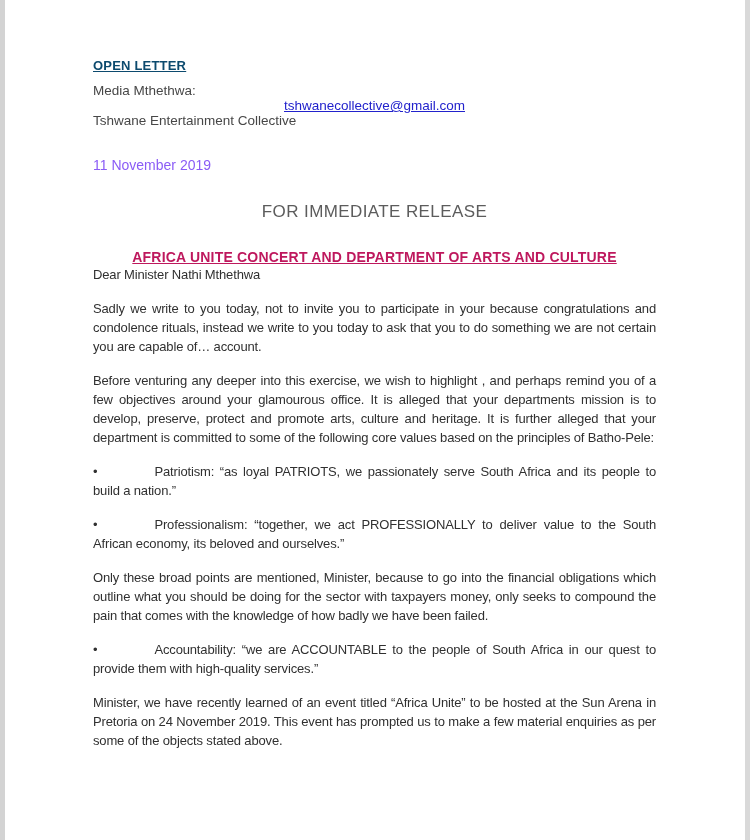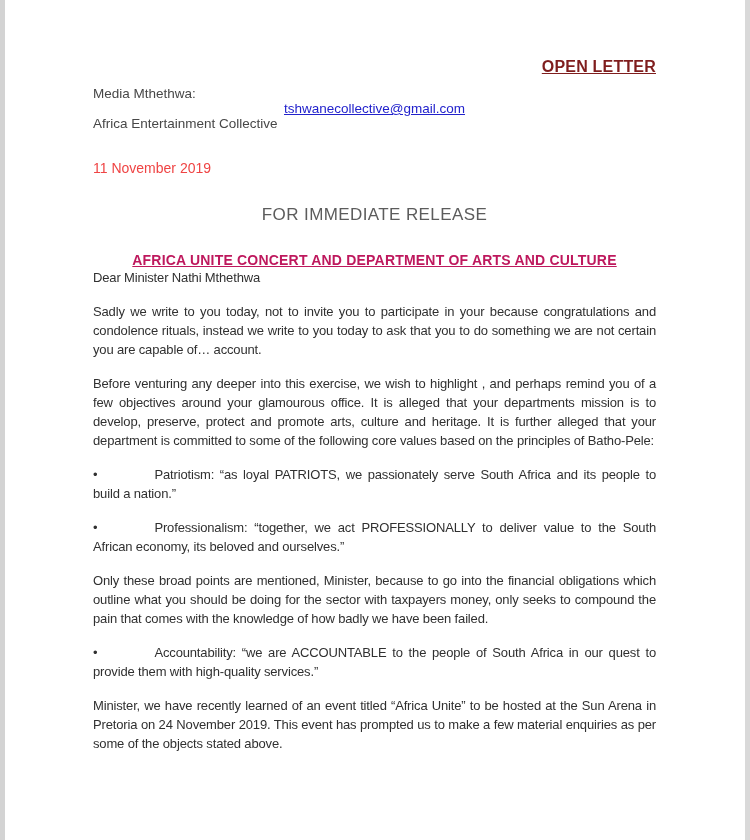--- a/index.html
+++ b/index.html
@@ -27,24 +27,24 @@
   .edge-right { right: 0; background: #d9d9d9; }
 
   .content {
     position: absolute;
     left: 93px;
     top: 58px;
     width: 563px;
   }
 
   .doc-title {
-    text-align: right;
-    font-size: 16px;
+    text-align: left;
+    font-size: 13px;
     font-weight: bold;
-    color: #7f1d1d;
+    color: #0c4a6e;
     text-decoration: underline;
     letter-spacing: 0.2px;
     margin: 0 0 10px 0;
   }
 
   .contact-block {
     font-size: 13.5px;
     color: #474747;
     line-height: 15px;
     margin: 0;
@@ -53,21 +53,21 @@
   .email-link {
     color: #2222CC;
     text-decoration: underline;
     cursor: pointer;
     text-align: center;
   }
 
   .date-line {
     margin-top: 29px;
     font-size: 14px;
-    color: #ef4444;
+    color: #8b5cf6;
   }
 
   .release-line {
     margin-top: 29px;
     text-align: center;
     font-size: 17px;
     letter-spacing: 0.4px;
     color: #5c5c5c;
   }
 
@@ -109,21 +109,21 @@
   <div class="edge edge-left"></div>
   <div class="edge edge-right"></div>
 
   <div class="content">
 
     <div class="doc-title">OPEN LETTER</div>
 
     <div class="contact-block">
       <span class="contact-line">Media Mthethwa:</span>
       <a class="contact-line email-link">tshwanecollective@gmail.com</a>
-      <span class="contact-line">Africa Entertainment Collective</span>
+      <span class="contact-line">Tshwane Entertainment Collective</span>
     </div>
 
     <div class="date-line">11 November 2019</div>
 
     <div class="release-line">FOR IMMEDIATE RELEASE</div>
 
     <div class="headline">AFRICA UNITE CONCERT AND DEPARTMENT OF ARTS AND CULTURE</div>
 
     <div class="body-text salutation">Dear Minister Nathi Mthethwa</div>
 

